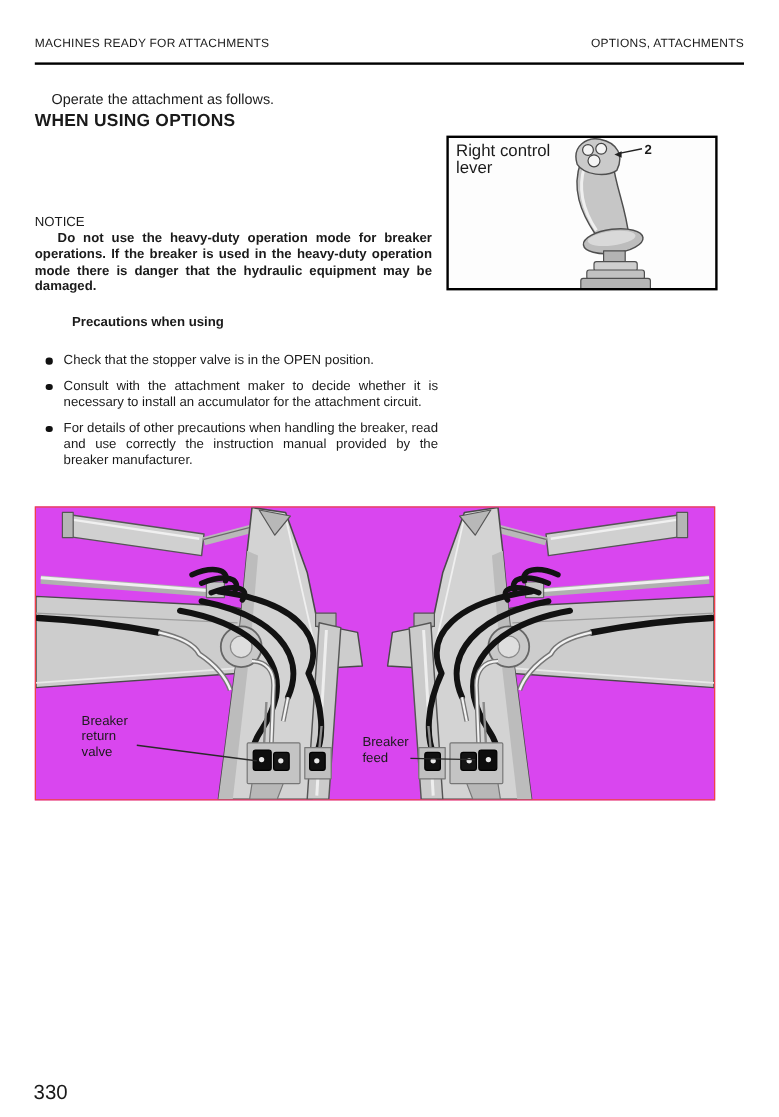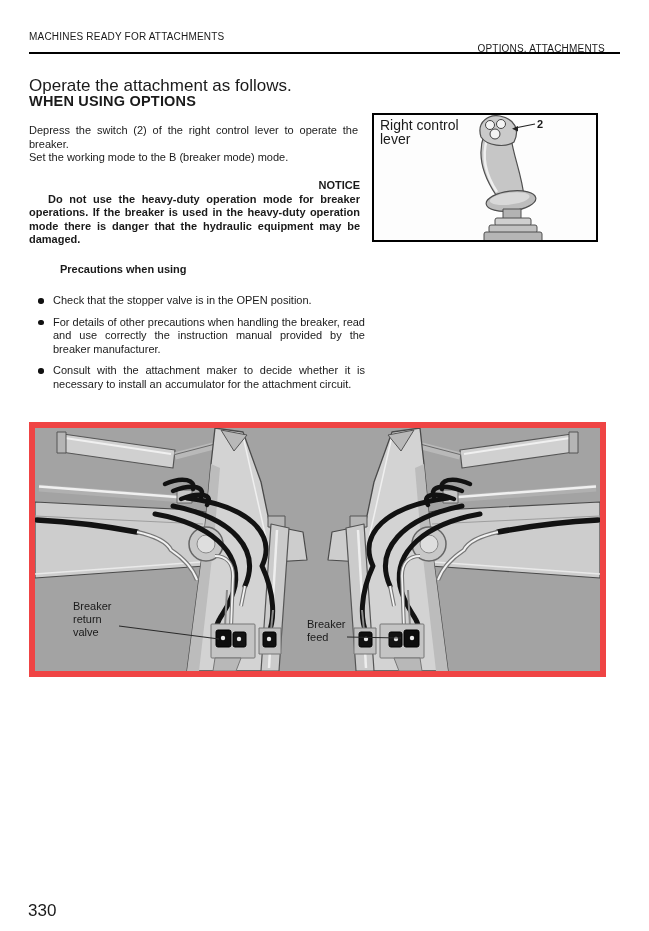--- a/index.html
+++ b/index.html
@@ -8,78 +8,74 @@
     background:#ffffff;
     font-family:"Liberation Sans", sans-serif;
     color:#1a1a1a;
     position:relative;
     overflow:hidden;
   }
   .page{position:absolute;inset:0;}
 
   
   .hdr-left{position:absolute;left:29px;top:31px;font-size:10px;letter-spacing:.2px;white-space:nowrap;text-align:right;}
-  .hdr-right{position:absolute;right:44px;top:31px;font-size:10px;letter-spacing:.2px;white-space:nowrap;margin-top:12px;}
+  .hdr-right{position:absolute;right:29px;top:31px;font-size:10px;letter-spacing:.2px;white-space:nowrap;}
   .hdr-rule{position:absolute;left:29px;right:29px;top:52px;height:2px;background:#000;}
 
   
-  .intro{position:absolute;left:29px;top:76px;font-size:17px;}
+  .intro{position:absolute;left:43px;top:76px;font-size:12px;}
   .h1{position:absolute;left:29px;top:93px;font-size:14.5px;font-weight:bold;letter-spacing:.2px;}
   .para1{position:absolute;left:29px;top:124px;width:329px;font-size:11px;line-height:13.5px;text-align:justify;}
   .notice{position:absolute;left:29px;top:179px;width:331px;font-size:11px;line-height:13.5px;}
-  .notice .lbl{font-weight:bold;text-align:right;}
+  .notice .lbl{font-weight:normal;}
   .notice .txt{font-weight:bold;text-align:justify;text-indent:19px;}
   .precautions-title{position:absolute;left:32px;top:263px;font-size:11px;font-weight:bold;padding-left:28px;}
   .bullets{position:absolute;left:29px;top:288px;width:330px;font-size:11px;line-height:13.5px;
            list-style:none;margin:6px;padding:0;}
   .bullets li{position:relative;padding-left:18px;margin-bottom:8px;text-align:justify;}
   .bullets li .dot{position:absolute;left:3px;top:4px;width:5.5px;height:5.5px;border-radius:50%;background:#111;}
 
   
   .fig1{position:absolute;left:372px;top:113px;width:222px;height:125px;border:2px solid #000;background:#fdfdfd;}
   .fig1 .caption{position:absolute;left:6px;top:4px;width:82px;font-size:14px;line-height:13.5px;}
   .fig1 svg{position:absolute;left:0;top:0;}
 
   
-  .fig2{position:absolute;left:29px;top:422px;width:565px;height:243px;border:6px solid #ef4444;background:#a3a3a3;}
+  .fig2{position:absolute;left:29px;top:422px;width:565px;height:243px;border:1px solid #ef4444;background:#d946ef;}
   .fig2 svg{position:absolute;left:0;top:0;}
   .fig2 .lab{position:absolute;font-size:11px;line-height:13px;}
   .lab-return{left:38px;top:172px;}
   .lab-feed{left:272px;top:190px;}
 
   
   .pageno{position:absolute;left:28px;top:901px;font-size:17px;font-weight:normal;}
 </style>
 </head>
 <body>
 
 <div class="page">
 
   <div class="hdr-left">MACHINES READY FOR ATTACHMENTS</div>
   <div class="hdr-right">OPTIONS, ATTACHMENTS</div>
   <div class="hdr-rule"></div>
 
   <div class="intro">Operate the attachment as follows.</div>
   <div class="h1">WHEN USING OPTIONS</div>
 
-  <div class="para1">
-    <div>Depress the switch (2) of the right control lever to operate the breaker.</div>
-    <div>Set the working mode to the B (breaker mode) mode.</div>
-  </div>
 
   <div class="notice">
     <div class="lbl">NOTICE</div>
     <div class="txt">Do not use the heavy-duty operation mode for breaker operations. If the breaker is used in the heavy-duty operation mode there is danger that the hydraulic equipment may be damaged.</div>
   </div>
 
   <div class="precautions-title">Precautions when using</div>
   <ul class="bullets">
     <li><span class="dot"></span><span>Check that the stopper valve is in the OPEN position.</span></li>
+    <li><span class="dot"></span><span>Consult with the attachment maker to decide whether it is necessary to install an accumulator for the attachment circuit.</span></li>
     <li><span class="dot"></span><span>For details of other precautions when handling the breaker, read and use correctly the instruction manual provided by the breaker manufacturer.</span></li>
-    <li><span class="dot"></span><span>Consult with the attachment maker to decide whether it is necessary to install an accumulator for the attachment circuit.</span></li>
   </ul>
 
   <div class="fig1">
     <svg width="222" height="125" viewBox="0 0 222 125">
       <g stroke-linejoin="round">
 
         <path d="M110,20 C102,42 110,62 122,80 L150,82 C148,60 139,40 137,22 Z" fill="#c6c6c6" stroke="#4f4f4f" stroke-width="1.2"></path>
         <path d="M113,24 C107,44 113,62 123,77" fill="none" stroke="#efefef" stroke-width="2.5"></path>
 
         <path d="M107,22 C102,6 116,-1 126,1 C141,4 146,15 140,27 C131,33 113,31 107,22 Z" fill="#cacaca" stroke="#4f4f4f" stroke-width="1.2"></path>

